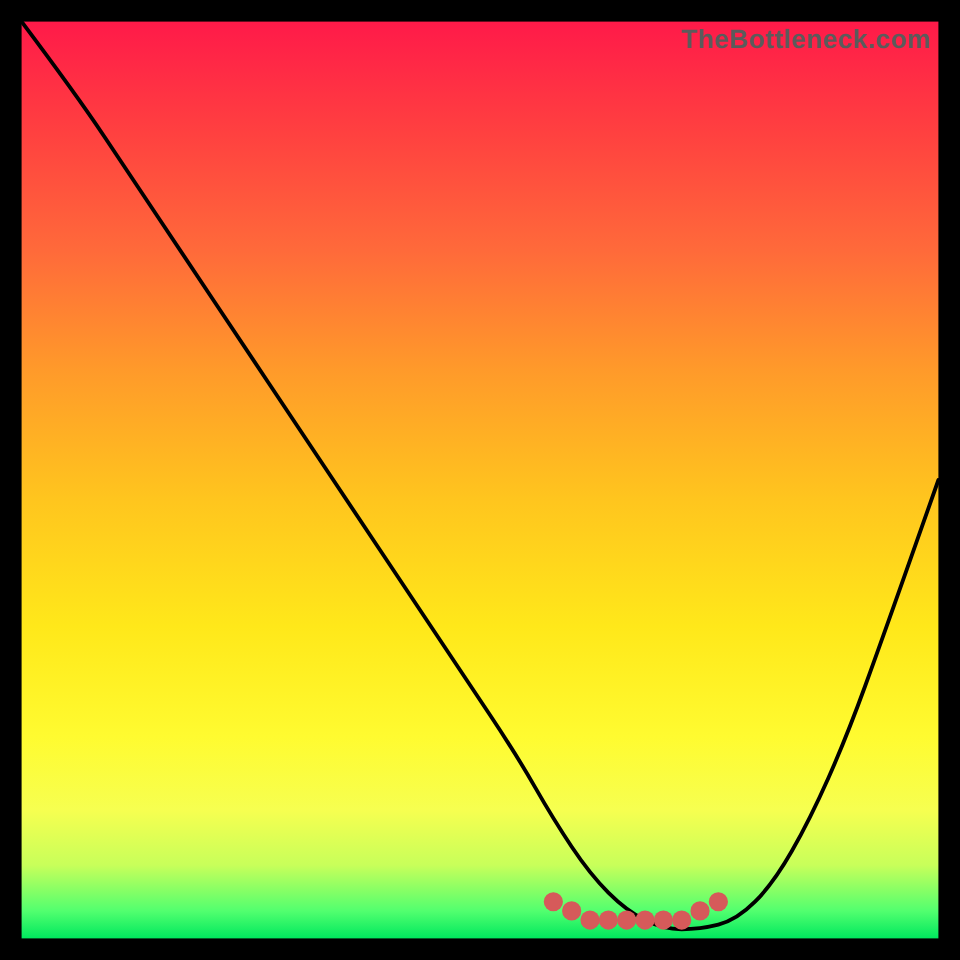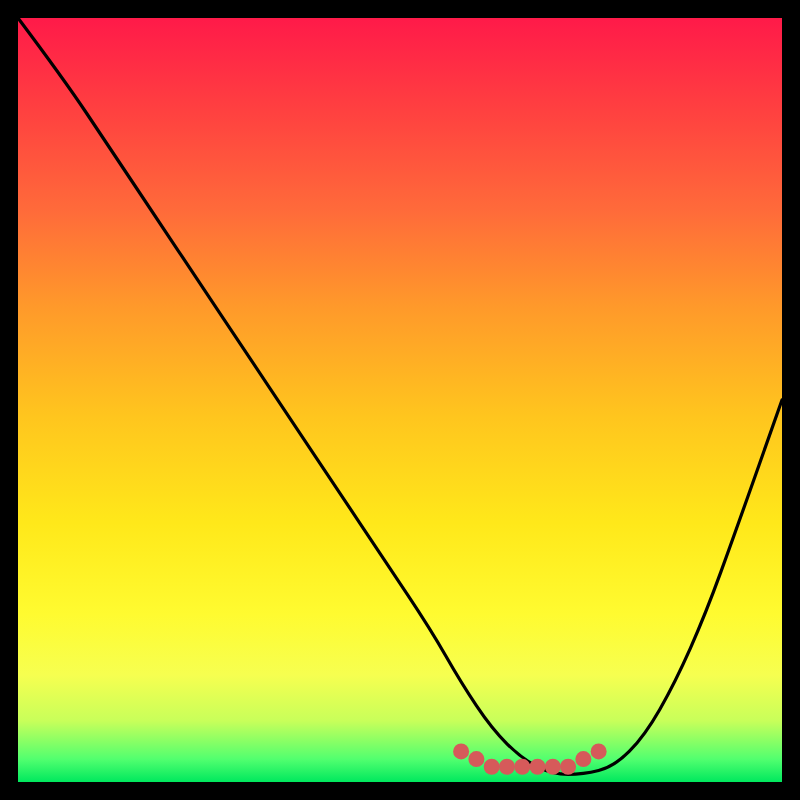--- a/index.html
+++ b/index.html
@@ -44,20 +44,21 @@
     left: 0; top: 0;
     width: 764px; height: 764px;
     overflow: visible;
   }
 </style>
 </head>
 <body>
 
 <div class="frame">
   <div class="plot">
+    <div class="watermark">TheBottleneck.com</div>
     <svg class="curve" viewBox="0 0 764 764" preserveAspectRatio="none">
       <path id="curve-path" fill="none" stroke="#000" stroke-width="3.2" stroke-linecap="round" d="M 0 0 Q 45.839999999999996 61.120000000000005 68.75999999999999 95.5 Q 91.67999999999999 129.88 114.6 164.26 Q 137.51999999999998 198.64 160.44 233.01999999999998 Q 183.35999999999999 267.4 206.27999999999997 301.78 Q 229.2 336.15999999999997 252.11999999999998 370.53999999999996 Q 275.03999999999996 404.92 297.96 439.3 Q 320.88 473.68 343.79999999999995 508.06000000000006 Q 366.71999999999997 542.44 389.64 576.82 Q 412.56 611.2 427.84 637.94 Q 443.11999999999995 664.68 458.4 687.5999999999999 Q 473.68 710.52 488.96000000000004 725.8 Q 504.24 741.08 519.52 748.72 Q 534.8 756.36 550.0799999999999 756.36 Q 565.36 756.36 580.6400000000001 752.54 Q 595.9200000000001 748.72 611.2 733.44 Q 626.48 718.16 641.76 691.42 Q 657.04 664.68 672.3199999999999 630.3 Q 687.6 595.92 702.88 553.9 Q 718.16 511.88 741.0799999999999 446.94 T 764 382"></path>
       <g id="marker-group">
           <circle cx="443.11999999999995" cy="733.44" r="8" fill="#d65a5a"></circle>
           <circle cx="458.4" cy="741.08" r="8" fill="#d65a5a"></circle>
           <circle cx="473.68" cy="748.72" r="8" fill="#d65a5a"></circle>
           <circle cx="488.96000000000004" cy="748.72" r="8" fill="#d65a5a"></circle>
           <circle cx="504.24" cy="748.72" r="8" fill="#d65a5a"></circle>
           <circle cx="519.52" cy="748.72" r="8" fill="#d65a5a"></circle>
           <circle cx="534.8" cy="748.72" r="8" fill="#d65a5a"></circle>

